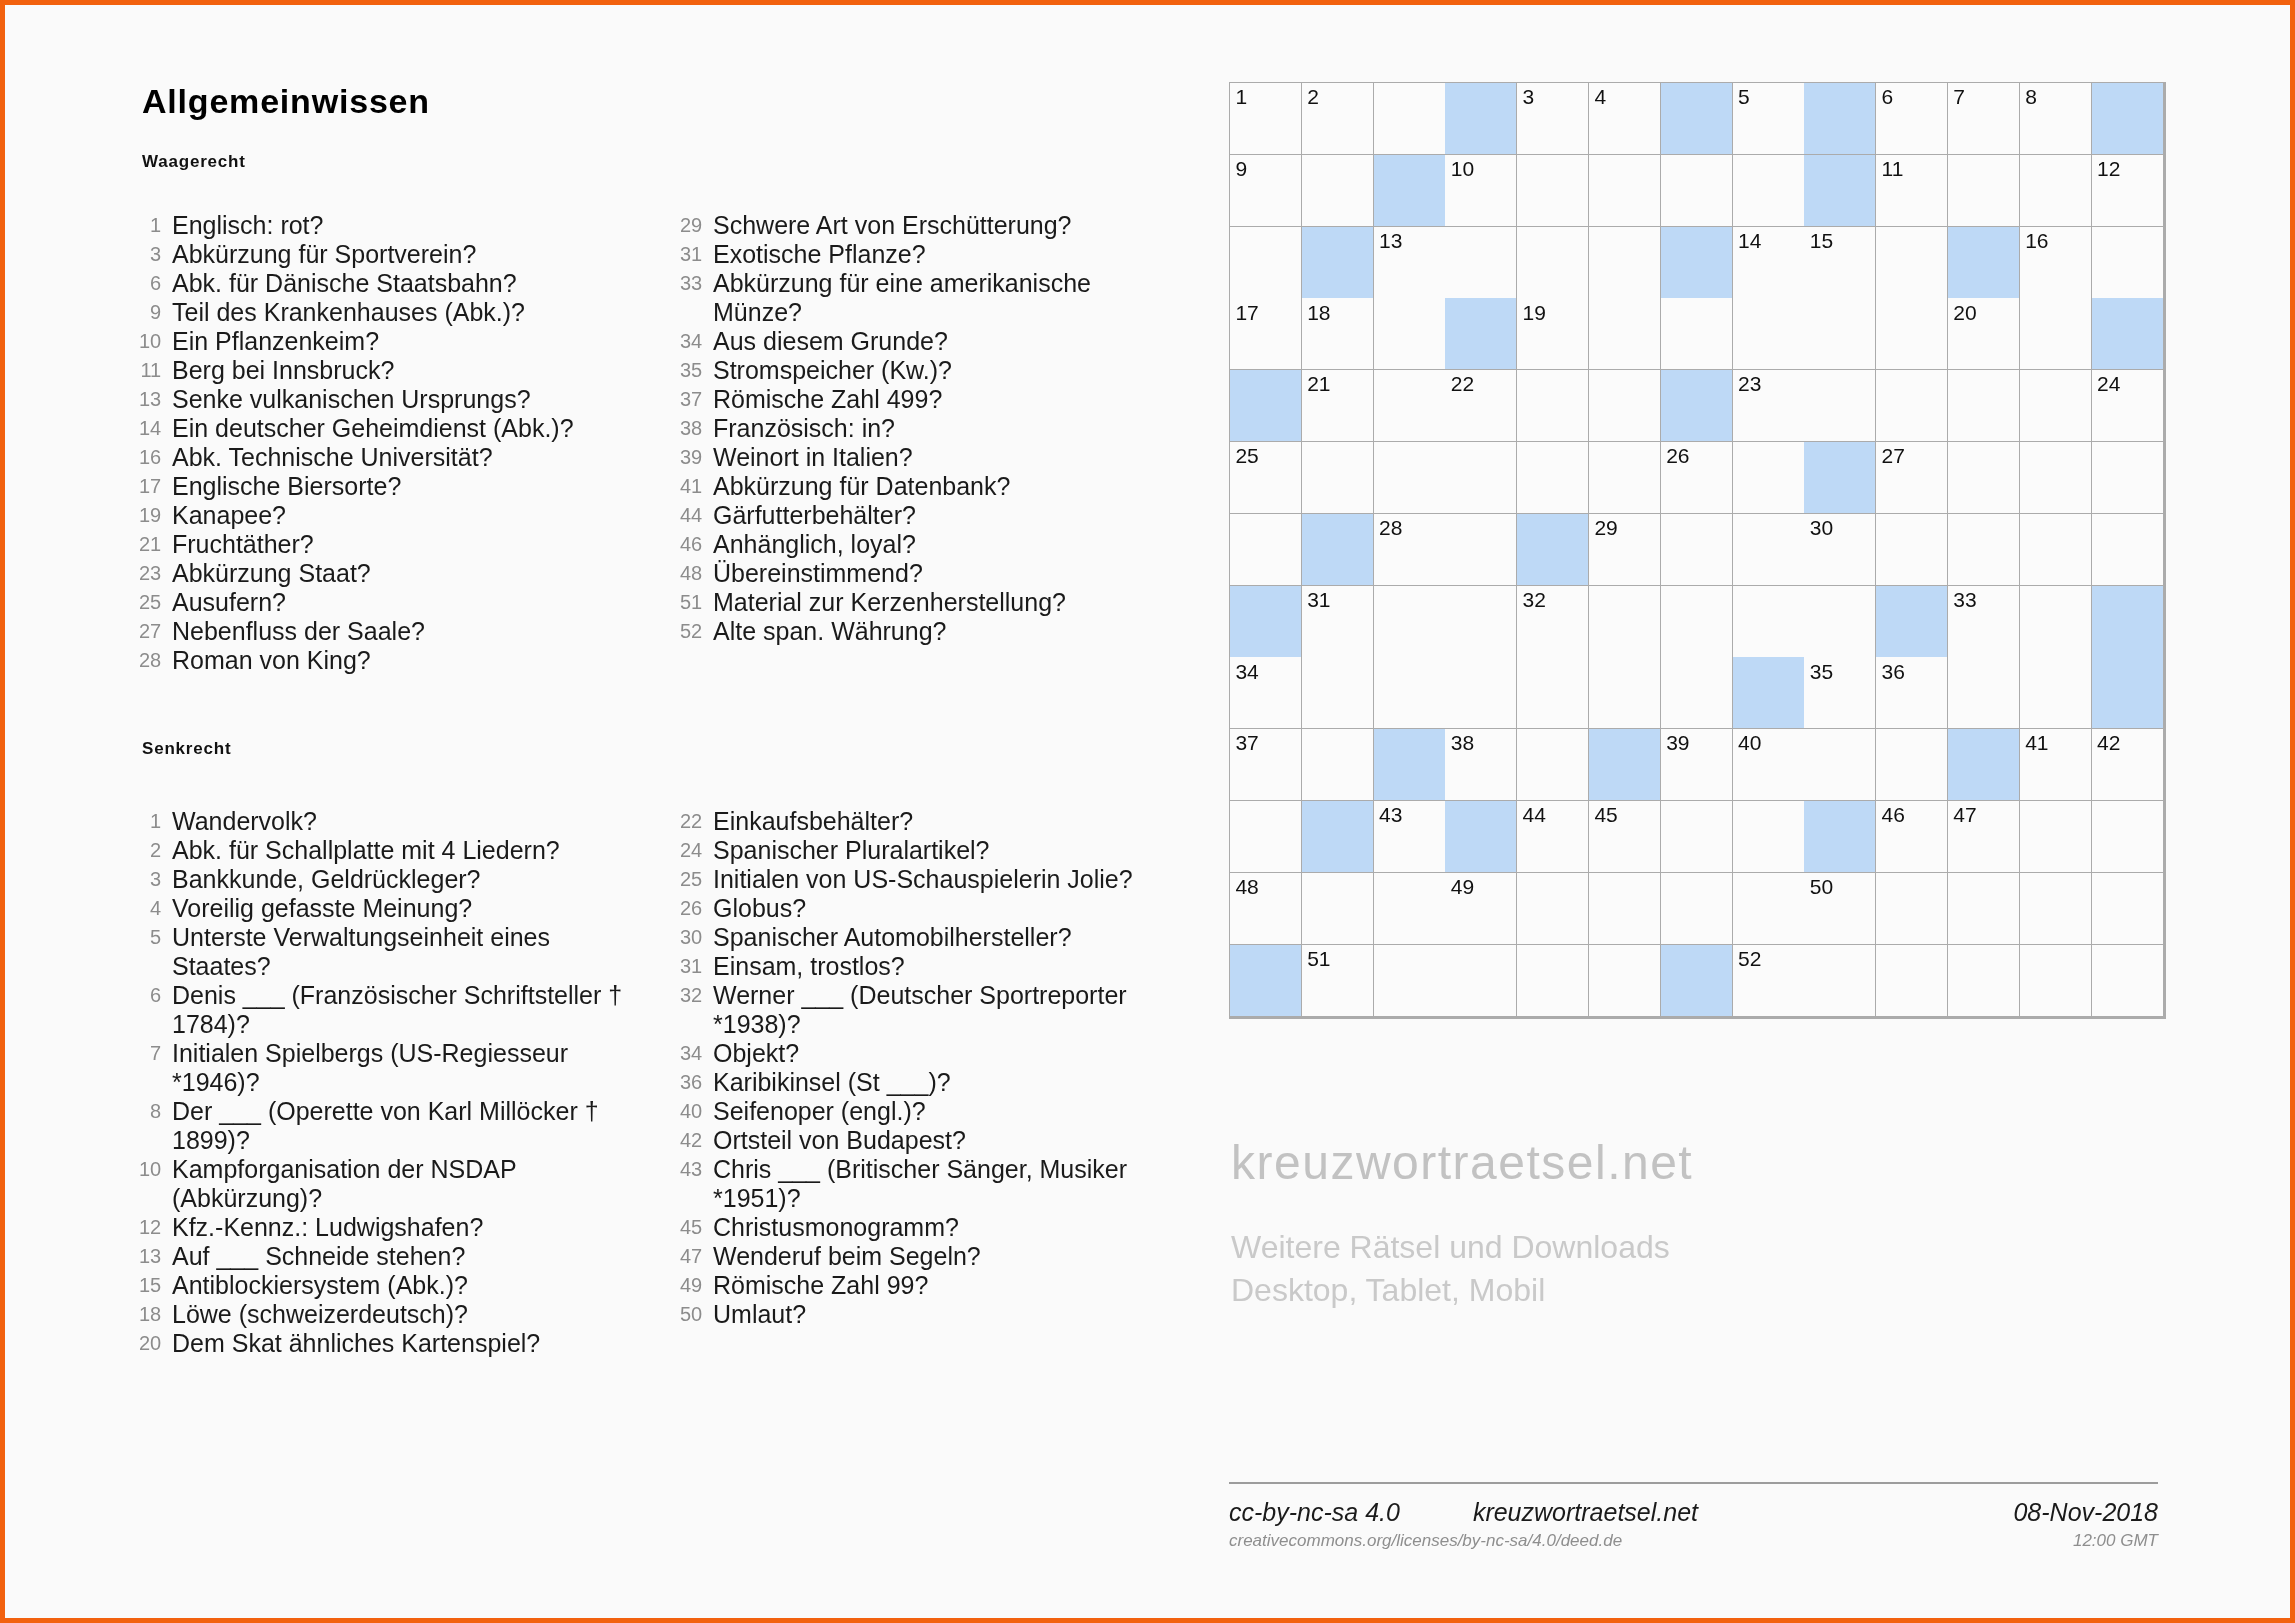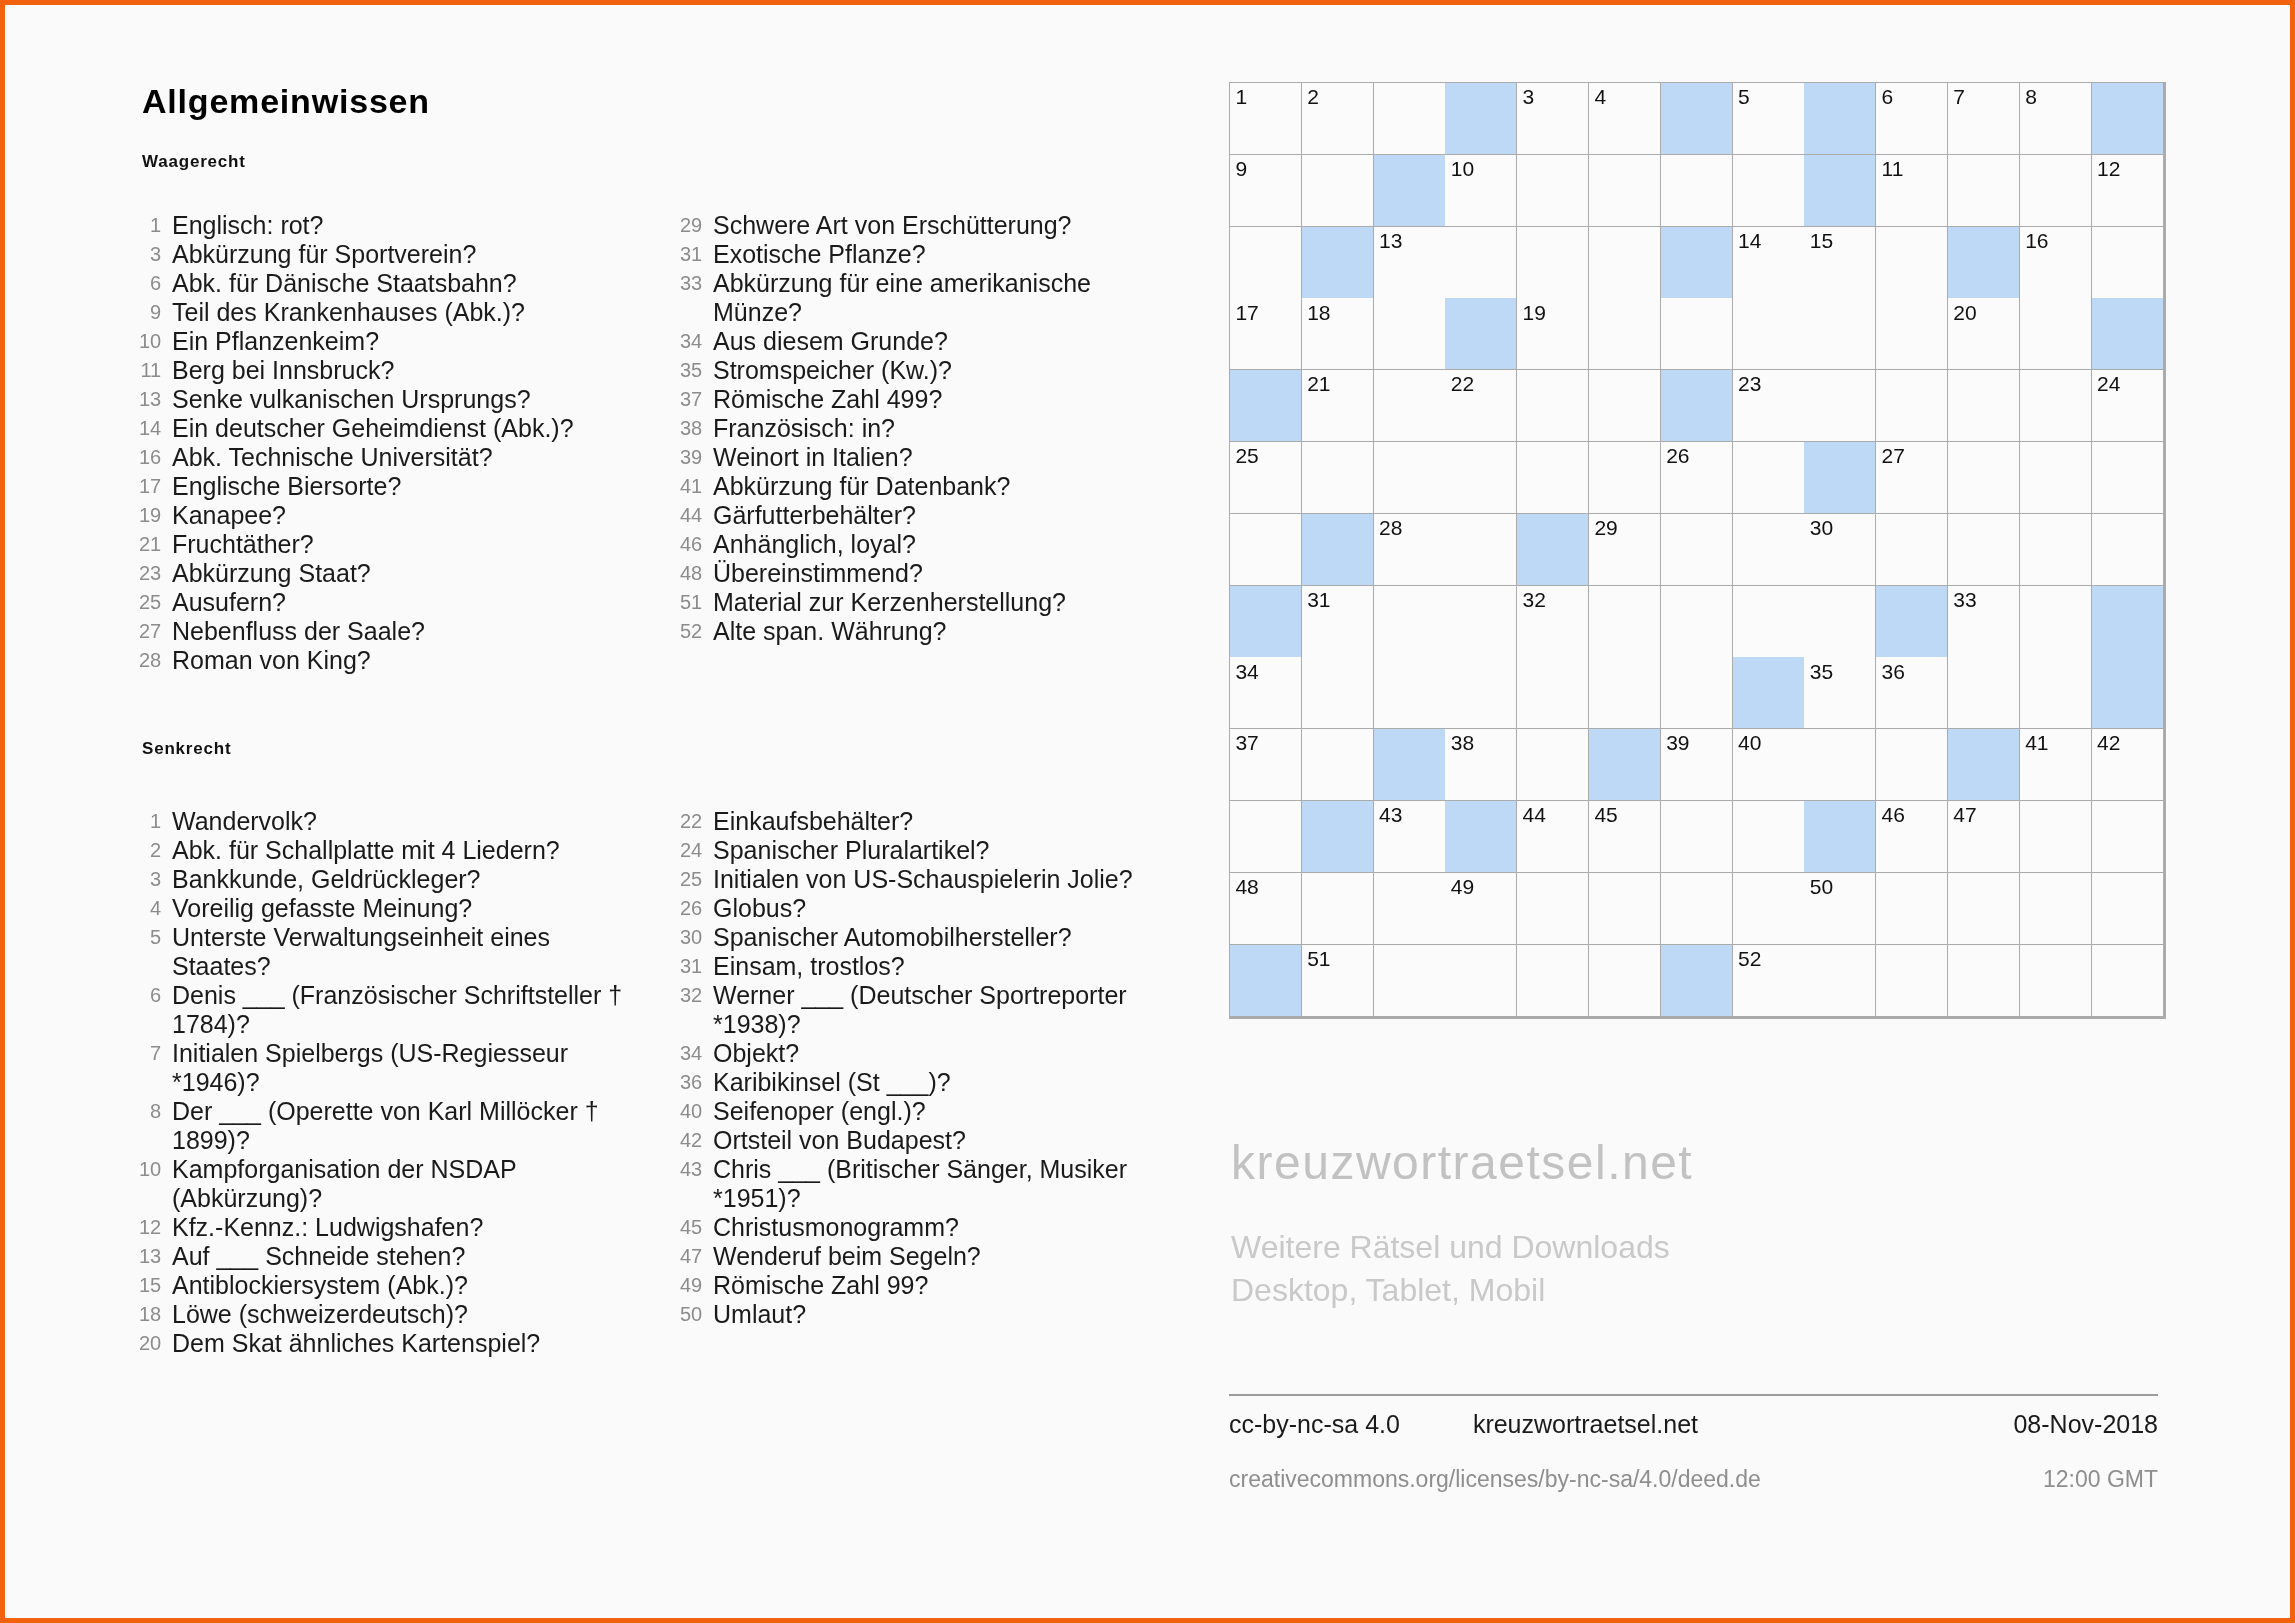--- a/index.html
+++ b/index.html
@@ -69,31 +69,31 @@
   .watermark{position:absolute;left:1226px;top:1130px;}
   .wm-brand{
     font-size:48px;color:var(--wm1);letter-spacing:1.5px;
   }
   .wm-line{
     font-size:32px;color:var(--wm2);line-height:43px;
   }
   .wm-lines{margin-top:36px;}
 
   .footer{
-    position:absolute;left:1224px;top:1389px;width:929px;
+    position:absolute;left:1224px;top:1477px;width:929px;font-style:italic;
   }
   .footer-rule{height:2.3px;background:#9C9C9C;}
   .footer-row1{
     display:flex;align-items:baseline;margin-top:14px;
     font-size:25px;color:var(--ink);
   }
   .footer-row1 .site{margin-left:73px;}
   .footer-row2{
-    display:flex;align-items:flex-end;margin-top:27px;
-    font-size:23px;color:#8E8E8E;
+    display:flex;align-items:flex-end;margin-top:4px;
+    font-size:17px;color:#8E8E8E;
   }
   .spacer{flex:1;}
 </style>
 </head>
 <body>
 
 <div class="page">
 
   <div class="page-title">Allgemeinwissen</div>
 

